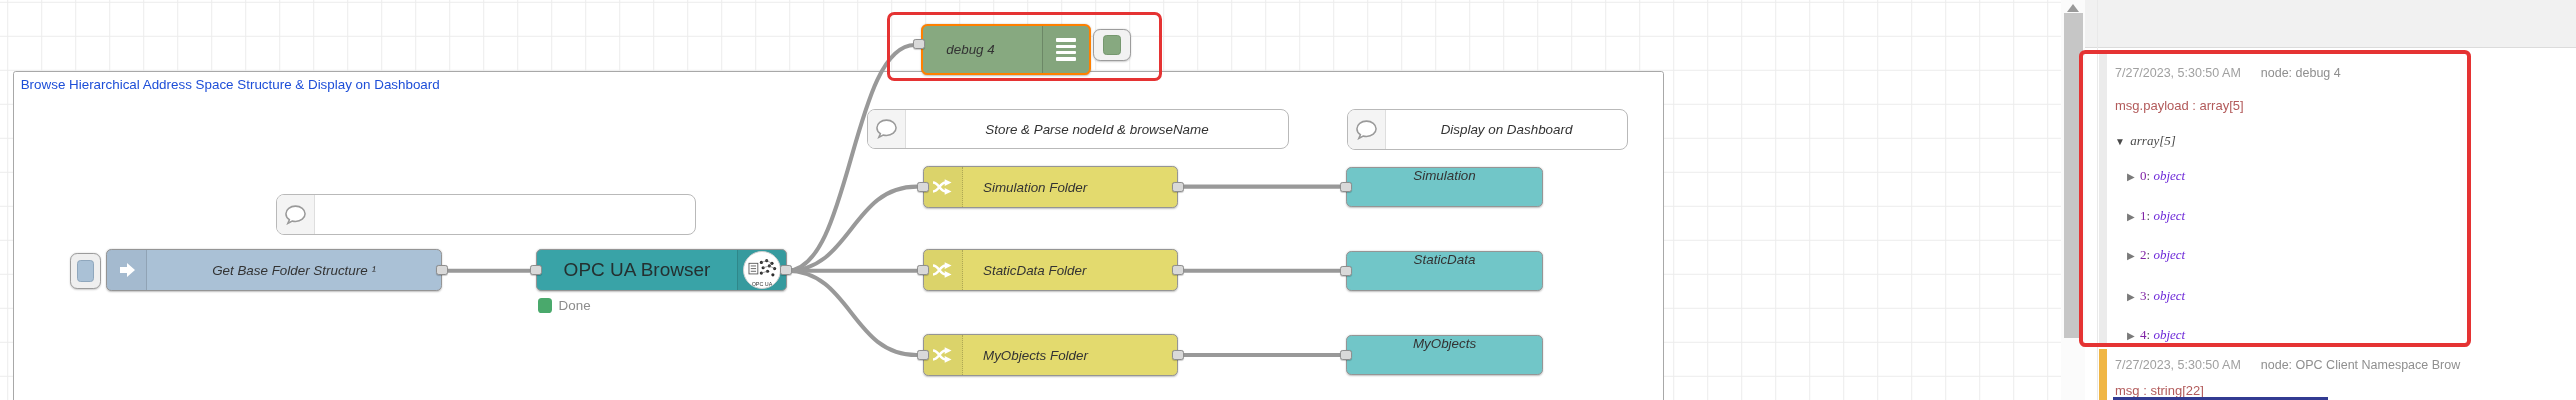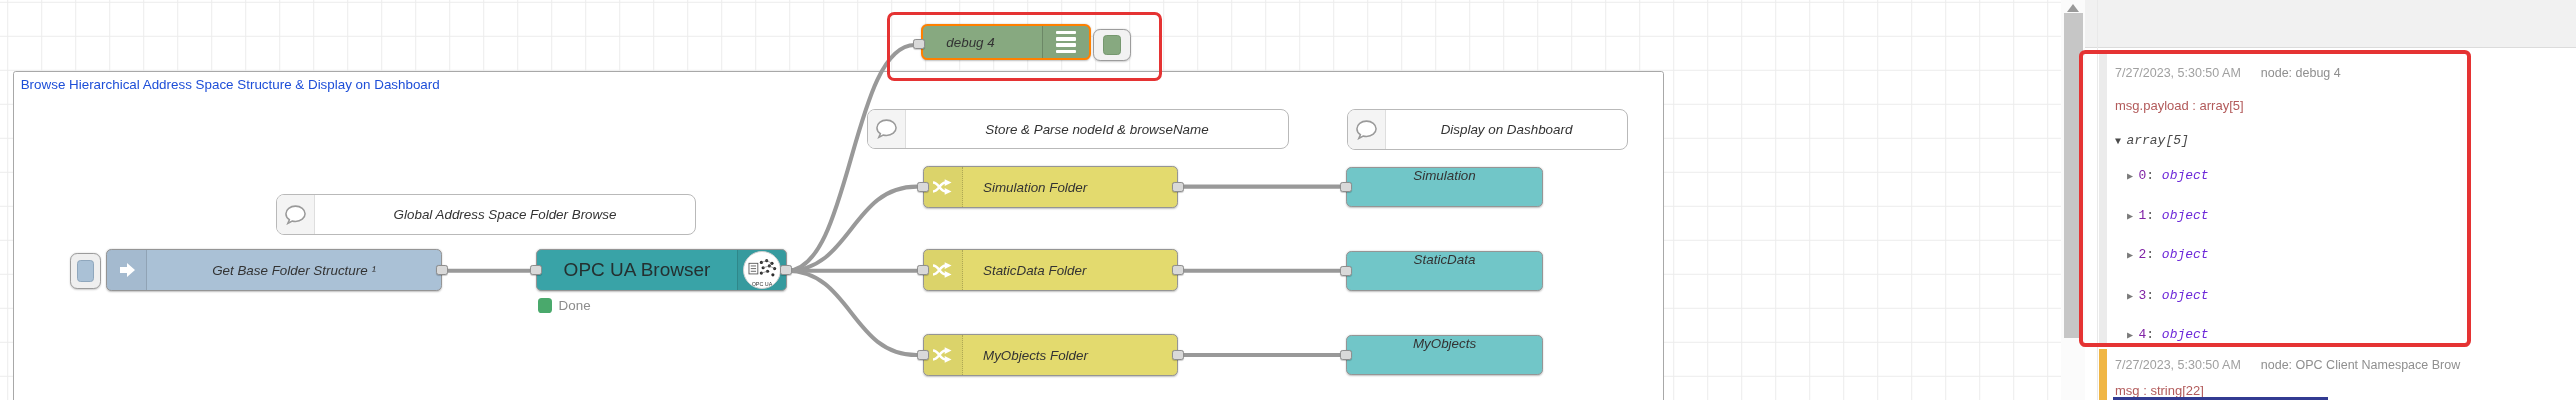--- a/index.html
+++ b/index.html
@@ -35,21 +35,21 @@
   .n-opcua .label { font-style:normal; font-size:19px; color:#243030; }
   .n-opcua .icon-cell { width:49px; border-left:0.9px solid rgba(0,0,0,0.12); background:rgba(0,0,0,0.05); }
   .opc-circle { width:38px; height:38px; background:#fff; border-radius:50%; border:0.9px solid #cfcfcf;
     display:flex; flex-direction:column; align-items:center; justify-content:flex-end; overflow:hidden; }
   .opc-caption { font-size:5.4px; color:#333; line-height:7.2px; }
 
   .status { position:absolute; left:538px; top:298px; display:flex; align-items:center; gap:6.3px; }
   .status-dot { width:14.3px; height:14.3px; border-radius:3.6px; background:#4aa96c; }
   .status-text { font-size:13.4px; color:#8c8c8c; }
 
-  .n-debug { left:921px; top:24px; width:170px; height:36px; background:#87a980;
+  .n-debug { left:921px; top:24px; width:170px; height:51px; background:#87a980;
     border:2.7px solid #ff8000; border-radius:6.3px;gap:24px; }
   .n-debug .icon-cell { width:47px; border-left:0.9px solid rgba(0,0,0,0.18); background:rgba(0,0,0,0.02);
     flex-direction:column; gap:2.7px; }
   .dbg-bar { width:20px; height:3.6px; background:#fff; border-radius:0.9px; }
   .debug-toggle { position:absolute; left:1093px; top:29px; width:38px; height:32px; background:#f2f2f2;
     border:1.8px solid #9c9c9c; border-radius:7.2px; display:flex; align-items:center; justify-content:center;
     box-shadow:0 0.9px 1.8px rgba(0,0,0,0.2); }
   .debug-toggle .inner { width:18px; height:20px; background:#87a980; border:0.9px solid #76986f; border-radius:3.6px; }
 
   .n-switch { width:255px; height:42px; background:#e3da6e; left:923px; }
@@ -81,21 +81,21 @@
     border-bottom:0.9px solid #dcdcdc; }
   .sidebar-vline { position:absolute; left:11.6px; top:0; width:0.9px; height:401px; background:#e9e9e9; }
   .dmsg-border { position:absolute; left:14.3px; width:8px; }
   .dmsg-border.m1 { top:50px; height:297px; background:#ebebeb; }
   .dmsg-border.m2 { top:349px; height:51px; background:#f0b645; }
   .drow { position:absolute; left:30px; white-space:nowrap; }
   .meta { font-size:12.5px; }
   .meta .ts { color:#a0a0a0; }
   .meta .nodename { color:#8f8f8f; margin-left:20px; }
   .prop { font-size:13px; color:#b25a5a; }
-  .tree { font-family:Liberation Mono, monospace; font-size:13px; color:#555; }
+  .tree { font-family:Liberation Serif, serif; font-size:13px; color:#555; }
   .tree .tri { font-size:10px; color:#7a7a7a; margin-right:5.4px; font-style:normal; }
   .tree .tri.open { color:#4a4a4a; }
   .tree .root { font-style:italic; color:#4a4a4a; }
   .tree .key { color:#8023a5; }
   .tree .val { font-style:italic; color:#6d28d9; }
   .tree.indent { left:42px; }
   .text-sliver { position:absolute; left:28px; top:397px; width:215px; height:3.6px; background:#323b92; }
 
   
   .annotation { position:absolute; border:3.6px solid #e53333; border-radius:7.2px; pointer-events:none; }
@@ -123,21 +123,20 @@
       <path d="M1315,302 H1495"></path>
       <path d="M1315,396 H1495"></path>
     </svg>
 
     <div class="comment" style="left:276px;top:194px;width:420px;height:41px">
       <span class="icon-cell">
         <svg width="23" height="21.5" viewBox="0 0 24 22">
             <path d="M12 2c5.5 0 10 3.6 10 8s-4.5 8-10 8c-1.2 0-2.4-.2-3.5-.5L4 20l1.6-3.8C3.4 14.7 2 12.5 2 10c0-4.4 4.5-8 10-8z" fill="#fff" stroke="#9a9a9a" stroke-width="1.6"></path>
           </svg>
       </span>
-      <span class="label">Global Address Space Folder Browse</span>
     </div>
 
     <div class="comment" style="left:867px;top:109px;width:422px;height:40px">
       <span class="icon-cell">
         <svg width="23" height="21.5" viewBox="0 0 24 22">
             <path d="M12 2c5.5 0 10 3.6 10 8s-4.5 8-10 8c-1.2 0-2.4-.2-3.5-.5L4 20l1.6-3.8C3.4 14.7 2 12.5 2 10c0-4.4 4.5-8 10-8z" fill="#fff" stroke="#9a9a9a" stroke-width="1.6"></path>
           </svg>
       </span>
       <span class="label">Store &amp; Parse nodeId &amp; browseName</span>
     </div>

